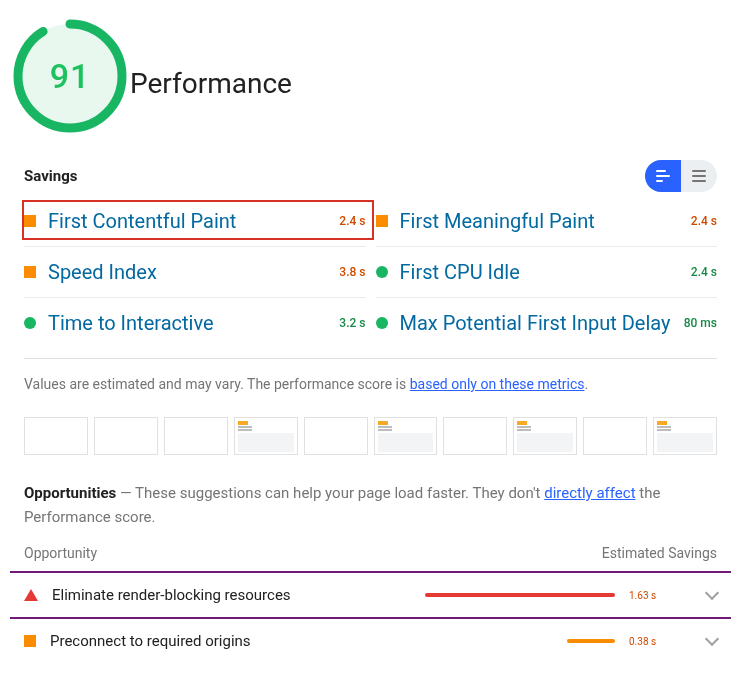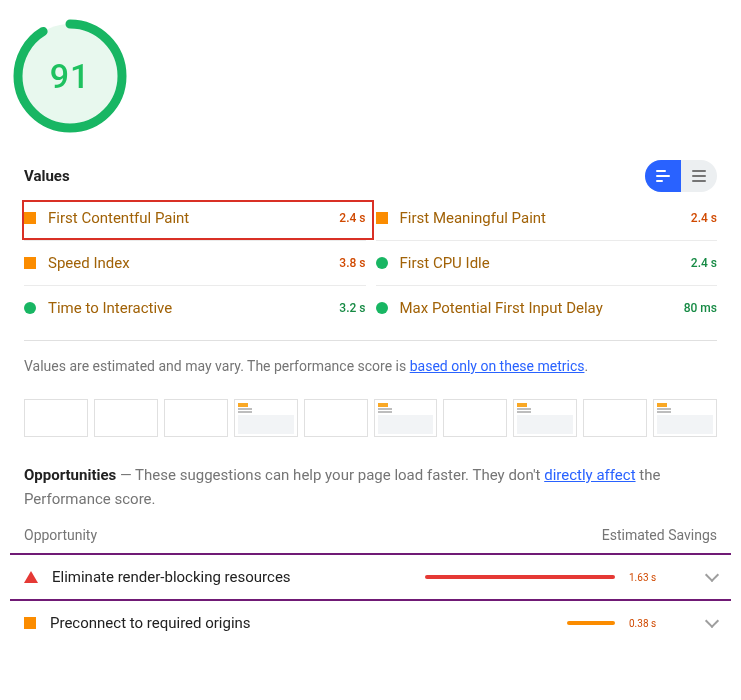--- a/index.html
+++ b/index.html
@@ -18,21 +18,21 @@
   .tg-lines.short span:nth-child(1){width:10px;} .tg-lines.short span:nth-child(2){width:14px;} .tg-lines.short span:nth-child(3){width:7px;}
   .tg-lines.long span{width:14px;}
   .tg-lines span { height:2px; background:#757575; border-radius:1px; display:block;}
   .view-toggle .btn.active .tg-lines span { background:#fff; }
   .metrics { display:grid; grid-template-columns: 1fr 1fr; column-gap: 10px; padding: 0 14px; }
   .metric { display:flex; align-items:center; padding: 13px 0; border-bottom:1px solid #ebebeb; gap:12px; }
   .metric:nth-last-child(1), .metric:nth-last-child(2){ border-bottom:none;}
   .m-icon { width:12px; height:12px; flex:0 0 12px; }
   .sq.orange { background:#fb8c00; }
   .ci.green { background:#18b663; border-radius:50%; }
-  .m-label { flex:1; font-size:15px; color:#a16207; }
+  .m-label { flex:1; font-size:20px; color:#0369a1; }
   .m-val { font-size:12px; font-weight:500; }
   .val-orange { color:#d04900; }
   .val-green { color:#168a44; }
   .highlight { position:absolute; border: 2px solid #d93025; pointer-events:none; }
   .metrics-wrap { position:relative; }
   .divider { border:none; border-top:1px solid #e0e0e0; margin: 10px 14px 14px; }
   .note { padding: 0 14px; color:#757575; font-size:14px; line-height:1.6; }
   .note a { color:#2962ff; text-decoration:underline; }
   .filmstrip { display:flex; gap:6px; padding: 22px 14px 26px; }
   .thumb { flex:1; height:38px; border:1px solid #e0e0e0; position:relative; background:#fff; overflow:hidden; }
@@ -59,24 +59,25 @@
 <body>
 
 <div class="gauge-wrap">
   <div class="gauge">
     <svg width="120" height="120">
       <circle cx="60" cy="60" r="52" fill="#e8f8ee"></circle>
       <circle cx="60" cy="60" r="52" stroke="#18b663" stroke-width="9" fill="none" stroke-linecap="round" stroke-dasharray="327" stroke-dashoffset="29"></circle>
     </svg>
     <div class="score-num">91</div>
   </div>
+  <div class="category-title">Performance</div>
 </div>
 
 <div class="sec-header">
-  <div class="sec-title">Values</div>
+  <div class="sec-title">Savings</div>
   <div class="view-toggle">
     <div class="btn active">
       <div class="tg-lines short">
           <span></span>
           <span></span>
           <span></span>
         </div>
     </div>
     <div class="btn">
       <div class="tg-lines long">

